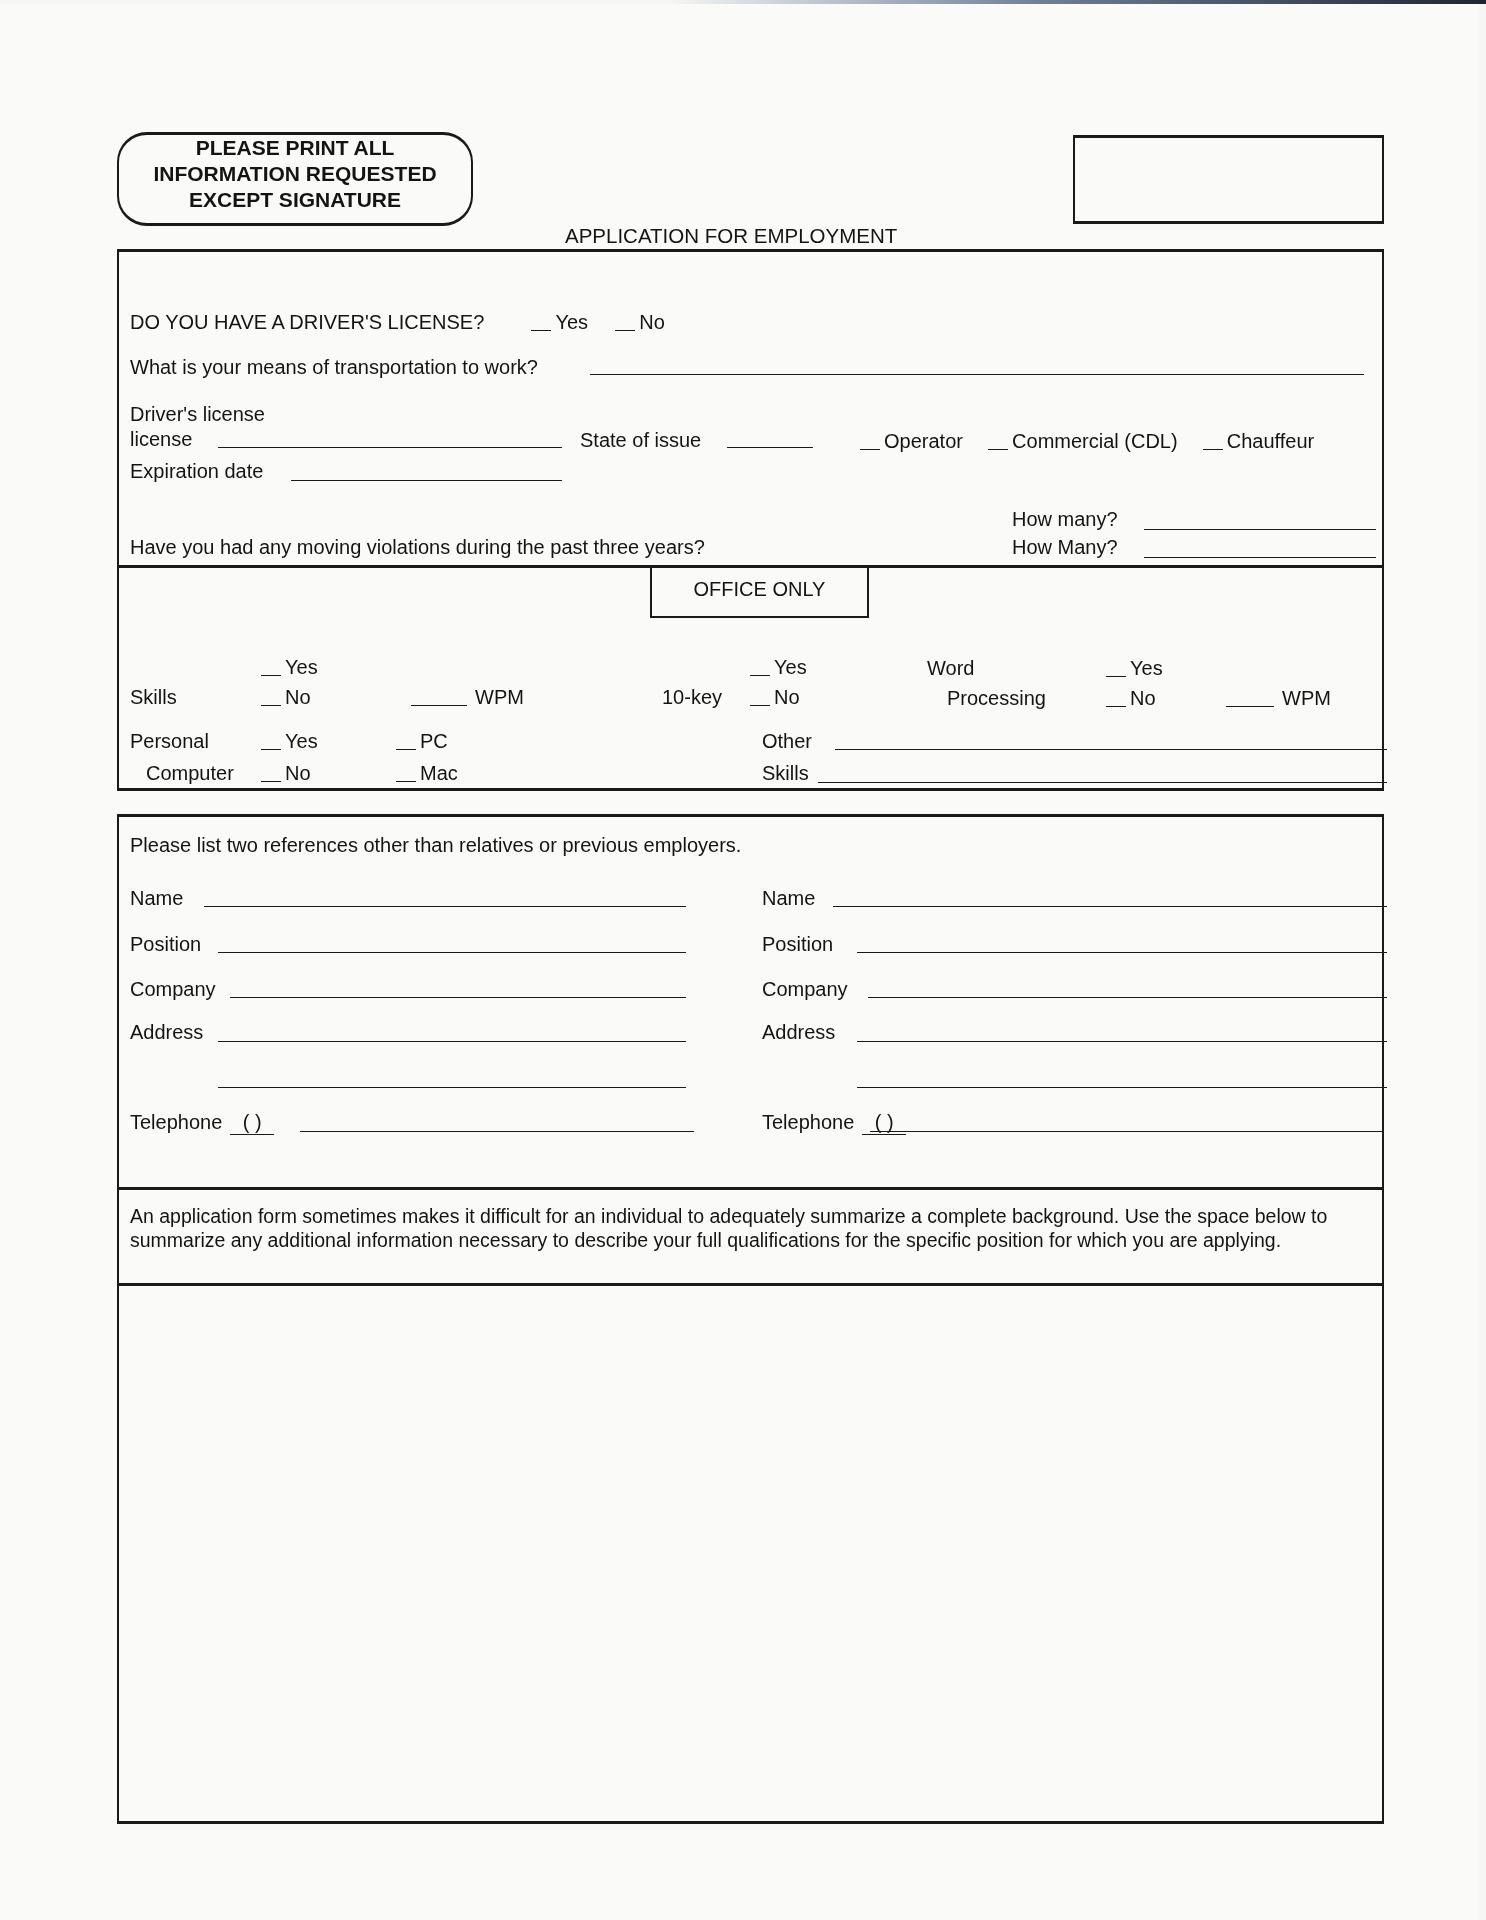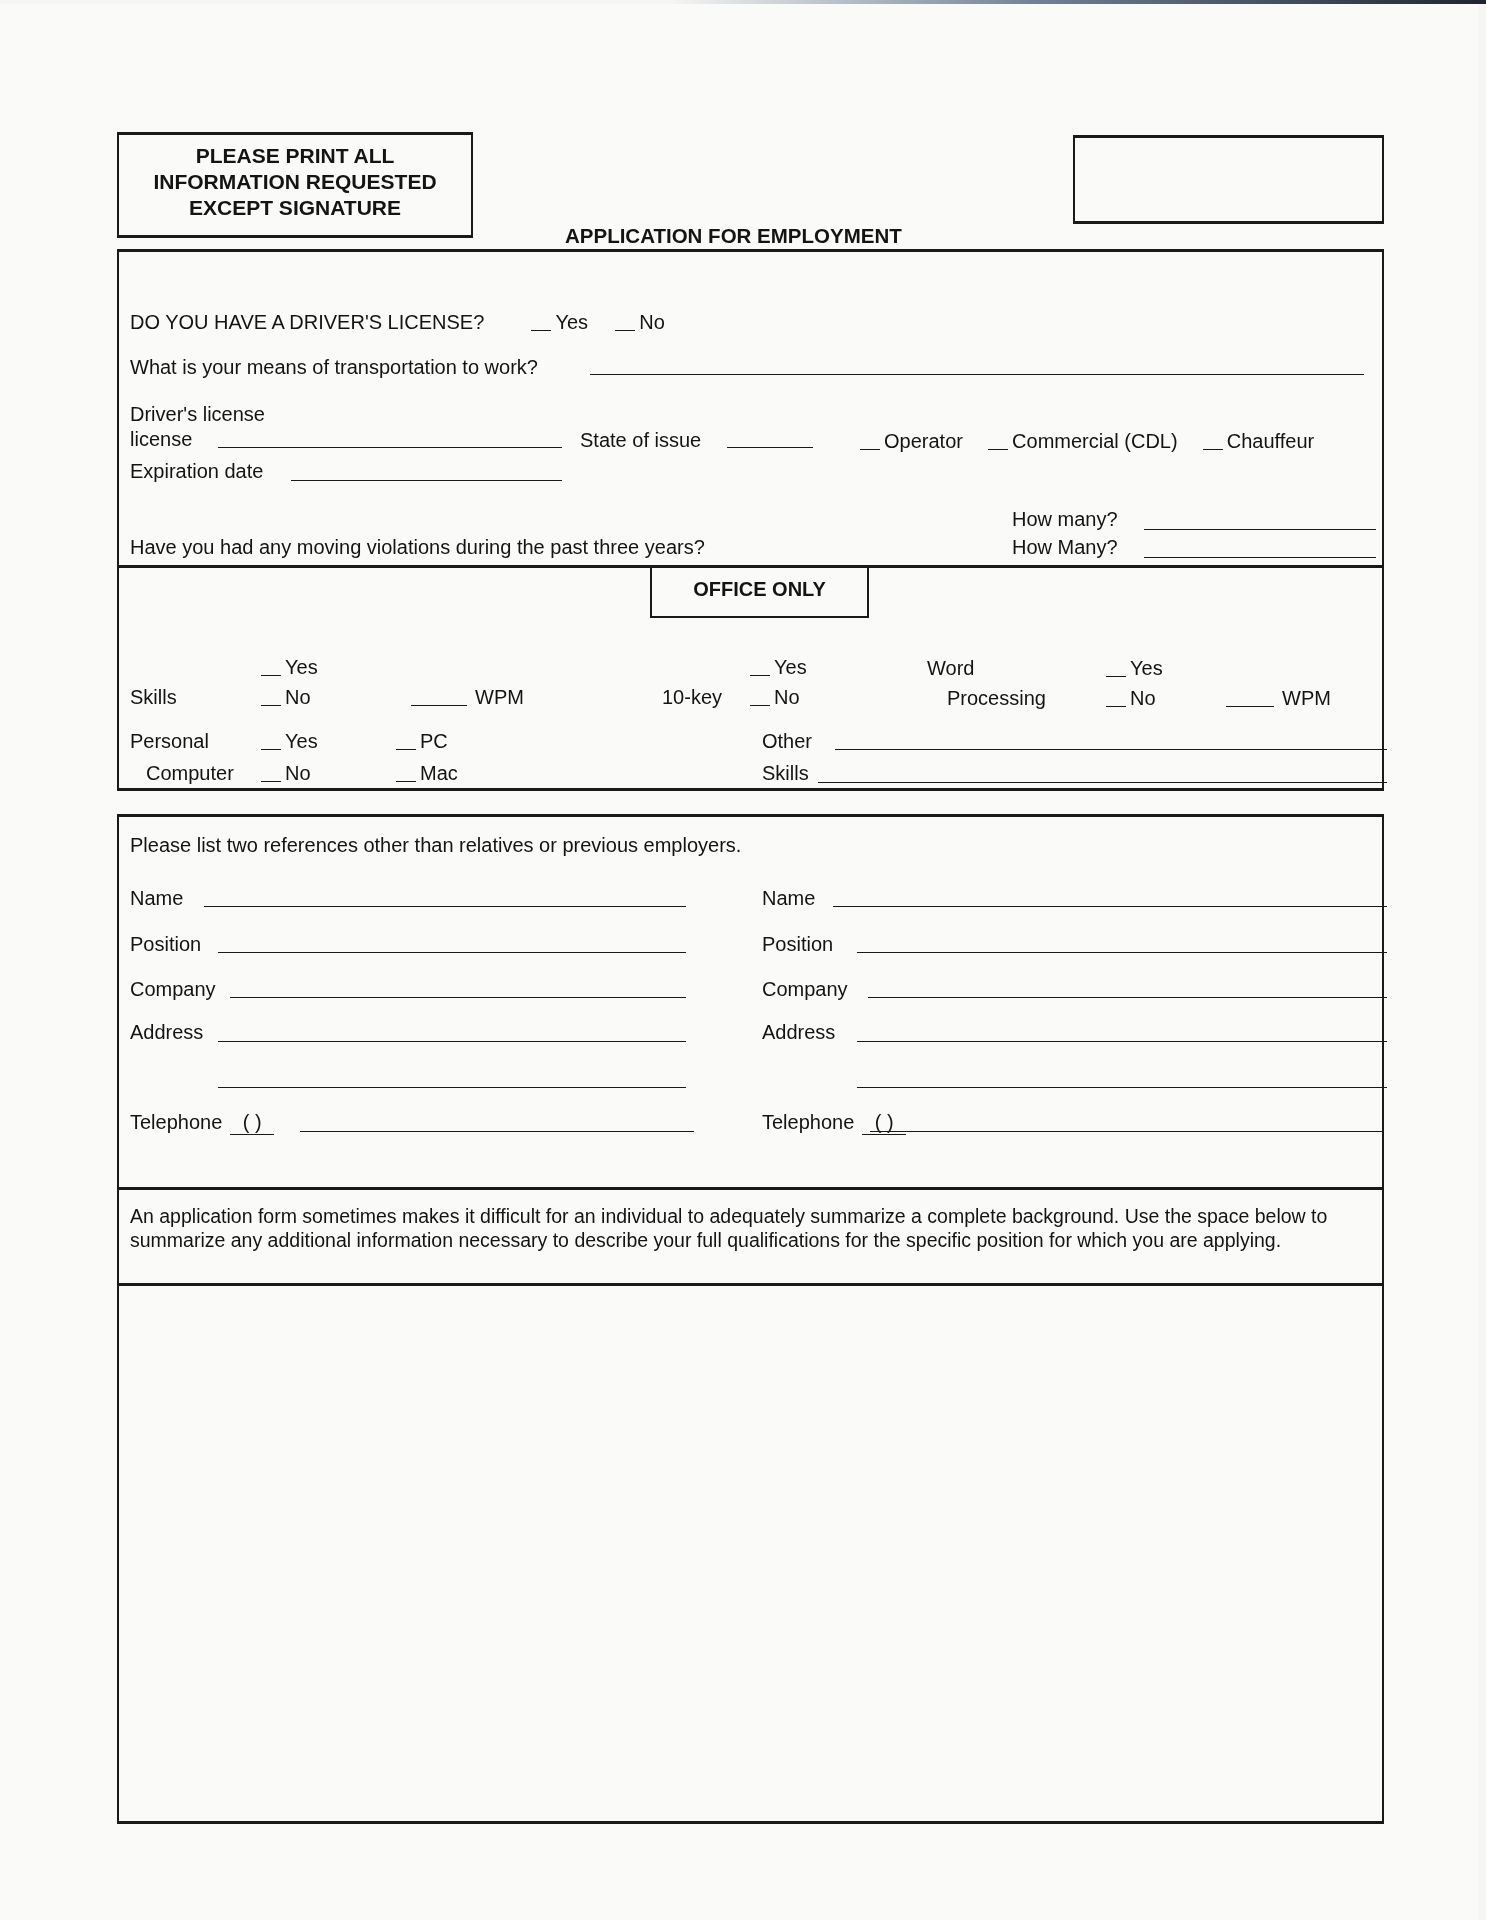--- a/index.html
+++ b/index.html
@@ -9,36 +9,36 @@
     font-family:"Liberation Sans", sans-serif; color:#141414;
   }
   .topbar { position:absolute; left:0; top:0; width:1486px; height:4px;
     background:linear-gradient(90deg,#f6f6f4 0%,#f6f6f4 45%,#6f7f95 70%,#1f2530 100%); }
   .page { position:absolute; left:0; top:4px; width:1478px; height:1916px; background:#fafaf8; }
   .abs { position:absolute; }
   .box { position:absolute; border:2px solid #1a1a1a; box-sizing:border-box; }
   .thick-top { border-top-width:3px; }
   .thick-bottom { border-bottom-width:3px; }
   .t { position:absolute; font-size:20px; white-space:nowrap; line-height:24px; }
-  .b { font-weight:bold; }
+  .b { font-weight:normal; }
   .line { position:absolute; height:0; border-bottom:1.6px solid #1a1a1a; }
   .hline { position:absolute; height:0; border-top:3px solid #1a1a1a; }
   .blank { display:inline-block; width:20px; border-bottom:1.6px solid #1a1a1a; margin-right:4px; vertical-align:-2px; height:16px; }
   .blank.wide { width:56px; margin-right:8px; }
   .notice { font-weight:bold; font-size:21px; text-align:center; line-height:26px; }
   .para { position:absolute; font-size:19.5px; line-height:24px; width:1250px; }
   .paren { display:inline-block; width:44px; border-bottom:1.6px solid #1a1a1a; text-align:center; margin-left:8px; }
 </style>
 </head>
 <body>
 
 <div class="topbar"></div>
 <div class="page">
 
-  <div class="box" style="left:117px; top:128px; width:356px; height:106px; border-width:3px 2px 3px 2px; padding-top:8px;">
+  <div class="box" style="left:117px; top:128px; width:356px; height:94px; border-width:3px 2px 3px 2px; border-radius:30px;">
     <div class="notice">PLEASE PRINT ALL</div>
     <div class="notice">INFORMATION REQUESTED</div>
     <div class="notice">EXCEPT SIGNATURE</div>
   </div>
 
   <div class="box" style="left:1073px; top:131px; width:311px; height:89px; border-width:3px 2px 3px 2px;"></div>
 
   <div class="t b" style="left:565px; top:220px; font-size:20.5px;">APPLICATION FOR EMPLOYMENT</div>
 
   <div class="box thick-top thick-bottom" style="left:117px; top:245px; width:1267px; height:542px;"></div>

